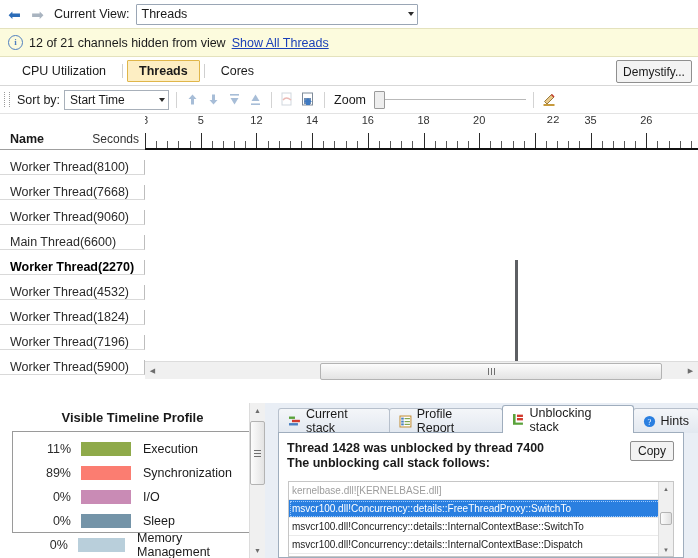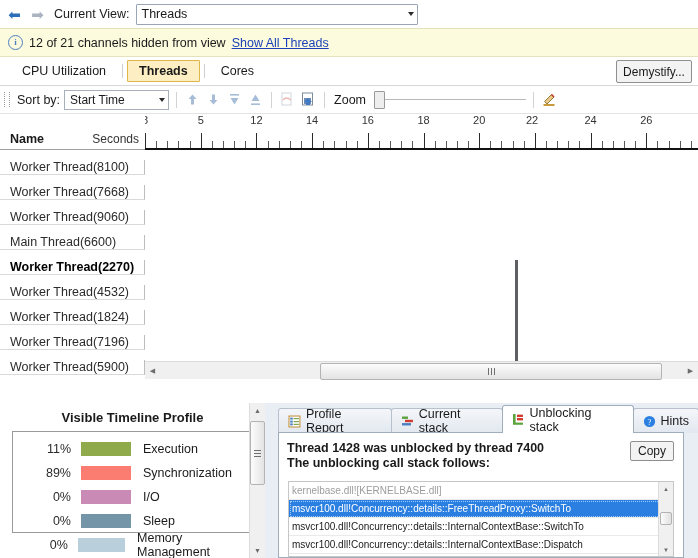--- a/index.html
+++ b/index.html
@@ -303,27 +303,27 @@
           <div class="rt-minor" style="left: 300.78px;"></div>
           <div class="rt-minor" style="left: 311.92px;"></div>
           <div class="rt-minor" style="left: 323.06px;"></div>
           <div class="rt-major" style="left: 334.2px;"></div>
           <div class="rt-label" style="left: 334.2px;">20</div>
           <div class="rt-minor" style="left: 345.34px;"></div>
           <div class="rt-minor" style="left: 356.48px;"></div>
           <div class="rt-minor" style="left: 367.62px;"></div>
           <div class="rt-minor" style="left: 378.76px;"></div>
           <div class="rt-major" style="left: 389.9px;"></div>
-          <div class="rt-label" style="left: 387px;">22</div>
+          <div class="rt-label" style="left: 408px; font-family: Liberation Mono, monospace;">22</div>
           <div class="rt-minor" style="left: 401.04px;"></div>
           <div class="rt-minor" style="left: 412.18px;"></div>
           <div class="rt-minor" style="left: 423.32px;"></div>
           <div class="rt-minor" style="left: 434.46px;"></div>
           <div class="rt-major" style="left: 445.6px;"></div>
-          <div class="rt-label" style="left: 445.6px;">24</div>
+          <div class="rt-label" style="left: 445.6px;">35</div>
           <div class="rt-minor" style="left: 456.74px;"></div>
           <div class="rt-minor" style="left: 467.88px;"></div>
           <div class="rt-minor" style="left: 479.02px;"></div>
           <div class="rt-minor" style="left: 490.16px;"></div>
           <div class="rt-major" style="left: 501.3px;"></div>
           <div class="rt-label" style="left: 501.3px;">26</div>
           <div class="rt-minor" style="left: 512.44px;"></div>
           <div class="rt-minor" style="left: 523.58px;"></div>
           <div class="rt-minor" style="left: 534.72px;"></div>
           <div class="rt-minor" style="left: 545.86px;"></div>
@@ -589,38 +589,38 @@
       </div>
     </div>
 
     <div class="splitter"></div>
 
     <div class="br">
       <div class="tabstrip">
 
         <div class="btab">
           <svg class="tabico" viewBox="0 0 13 13">
+            <rect x="1" y="1.5" width="6" height="2.4" fill="#5aa23a"></rect>
+            <rect x="4" y="4.8" width="8" height="2.4" fill="#d13b2e"></rect>
+            <rect x="1" y="8.1" width="9" height="2.4" fill="#4a7fc1"></rect>
+          </svg>
+          <span>Current stack</span>
+        </div>
+
+        <div class="btab">
+          <svg class="tabico" viewBox="0 0 13 13">
             <rect x="1" y="1" width="11" height="11" fill="#fff" stroke="#c08a2e"></rect>
             <rect x="2.2" y="2.6" width="2.6" height="2" fill="#4a7fc1"></rect>
             <rect x="2.2" y="5.6" width="2.6" height="2" fill="#4a7fc1"></rect>
             <rect x="2.2" y="8.4" width="2.6" height="2" fill="#4a7fc1"></rect>
             <rect x="5.6" y="3" width="5.4" height="1.2" fill="#7fa64f"></rect>
             <rect x="5.6" y="6" width="5.4" height="1.2" fill="#7fa64f"></rect>
             <rect x="5.6" y="8.8" width="5.4" height="1.2" fill="#7fa64f"></rect>
           </svg>
           <span>Profile Report</span>
-        </div>
-
-        <div class="btab">
-          <svg class="tabico" viewBox="0 0 13 13">
-            <rect x="1" y="1.5" width="6" height="2.4" fill="#5aa23a"></rect>
-            <rect x="4" y="4.8" width="8" height="2.4" fill="#d13b2e"></rect>
-            <rect x="1" y="8.1" width="9" height="2.4" fill="#4a7fc1"></rect>
-          </svg>
-          <span>Current stack</span>
         </div>
 
         <div class="btab active">
           <svg class="tabico" viewBox="0 0 13 13">
             <rect x="1" y="1" width="2.6" height="9" fill="#5aa23a"></rect>
             <rect x="1" y="9.6" width="10" height="2.2" fill="#5aa23a"></rect>
             <rect x="5" y="1.6" width="6" height="2.4" fill="#d13b2e"></rect>
             <rect x="5" y="5" width="6" height="2.4" fill="#d13b2e"></rect>
           </svg>
           <span>Unblocking stack</span>

